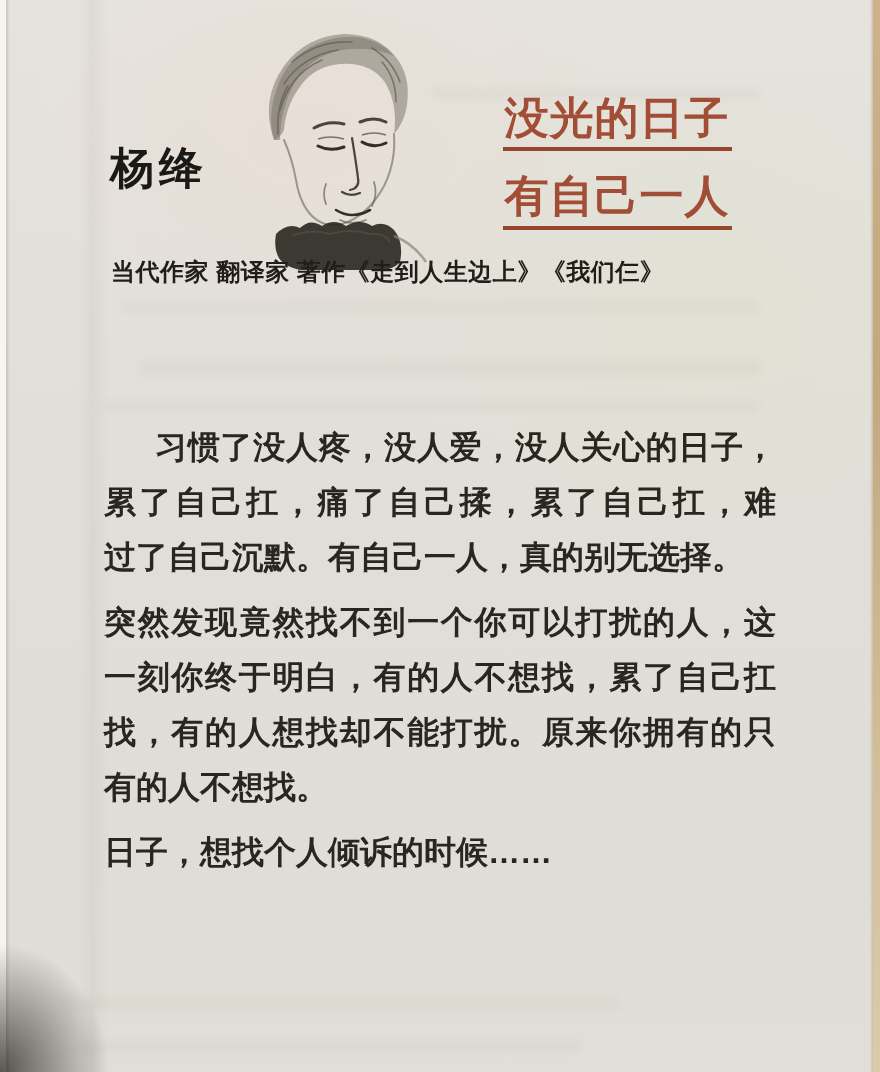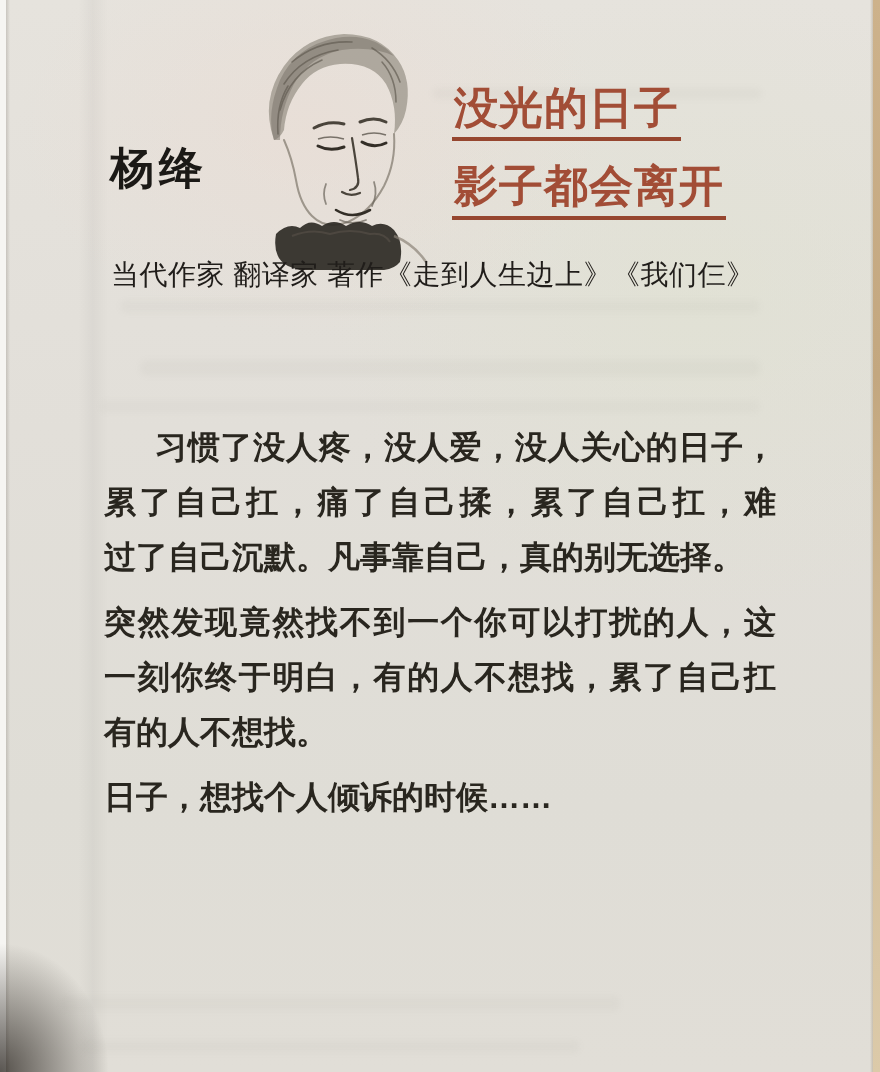--- a/index.html
+++ b/index.html
@@ -25,32 +25,32 @@
     background:radial-gradient(ellipse at 0% 100%, rgba(30,25,20,0.72) 0%, rgba(30,25,20,0.25) 45%, rgba(30,25,20,0) 70%);}
   .ghost{position:absolute;background:#8a887f;filter:blur(3px);border-radius:6px;}
 
   
   .author{
     position:absolute;left:110px;top:146px;
     font-size:44px;font-weight:700;letter-spacing:5px;color:#1b1916;
     line-height:1;
   }
   .portrait{position:absolute;left:222px;top:22px;width:212px;height:248px;}
-  .title-block{position:absolute;left:452px;top:84px;width:330px;text-align:left;}
+  .title-block{position:absolute;left:452px;top:94px;width:330px;text-align:center;}
   .title-line{
     display:inline-block;
     font-size:44px;font-weight:800;letter-spacing:1px;color:#a24d36;
     line-height:1.1;
     padding:0 2px 5px 2px;
     border-bottom:4px solid #96462f;
   }
   .title-line.second{margin-top:21px;}
   .byline{
     position:absolute;left:111px;top:256px;width:680px;
-    font-size:28px;font-weight:400;color:#201d1a;letter-spacing:0.5px;
+    font-size:24px;font-weight:700;color:#201d1a;letter-spacing:0.5px;
     white-space:nowrap;
   }
 
   
   .body-text{
     position:absolute;left:104px;top:420px;width:672px;
     font-size:32px;font-weight:700;color:#29261f;
     line-height:55px;
   }
   .para{margin:0;}
@@ -132,35 +132,36 @@
     <path d="M70,214 Q90,206 108,212 Q128,206 148,212 Q162,210 168,220" stroke="#514b43" stroke-width="2" fill="none" opacity="0.8"></path>
 
     <path d="M172,214 Q192,222 204,240" stroke="#8b8378" stroke-width="2.5" fill="none" opacity="0.7"></path>
   </svg>
 
   <div class="title-block">
     <div>
       <span class="title-line">没光的日子</span>
     </div>
     <div>
-      <span class="title-line second">影子都会离开</span>
+      <span class="title-line second">有自己一人</span>
     </div>
   </div>
 
   <div class="byline">当代作家 翻译家 著作《走到人生边上》《我们仨》</div>
 
   <div class="body-text">
     <div class="para">
       <div class="bl fill ind">习惯了没人疼，没人爱，没人关心的日子，</div>
       <div class="bl fill">累了自己扛，痛了自己揉，累了自己扛，难</div>
-      <div class="bl">过了自己沉默。凡事靠自己，真的别无选择。</div>
+      <div class="bl">过了自己沉默。有自己一人，真的别无选择。</div>
     </div>
     <div class="para">
       <div class="bl fill">突然发现竟然找不到一个你可以打扰的人，这</div>
       <div class="bl fill">一刻你终于明白，有的人不想找，累了自己扛</div>
+      <div class="bl fill">找，有的人想找却不能打扰。原来你拥有的只</div>
       <div class="bl">有的人不想找。</div>
     </div>
     <div class="para">
       <div class="bl">日子，想找个人倾诉的时候……</div>
     </div>
   </div>
 
 </div>
 
 </body></html>

